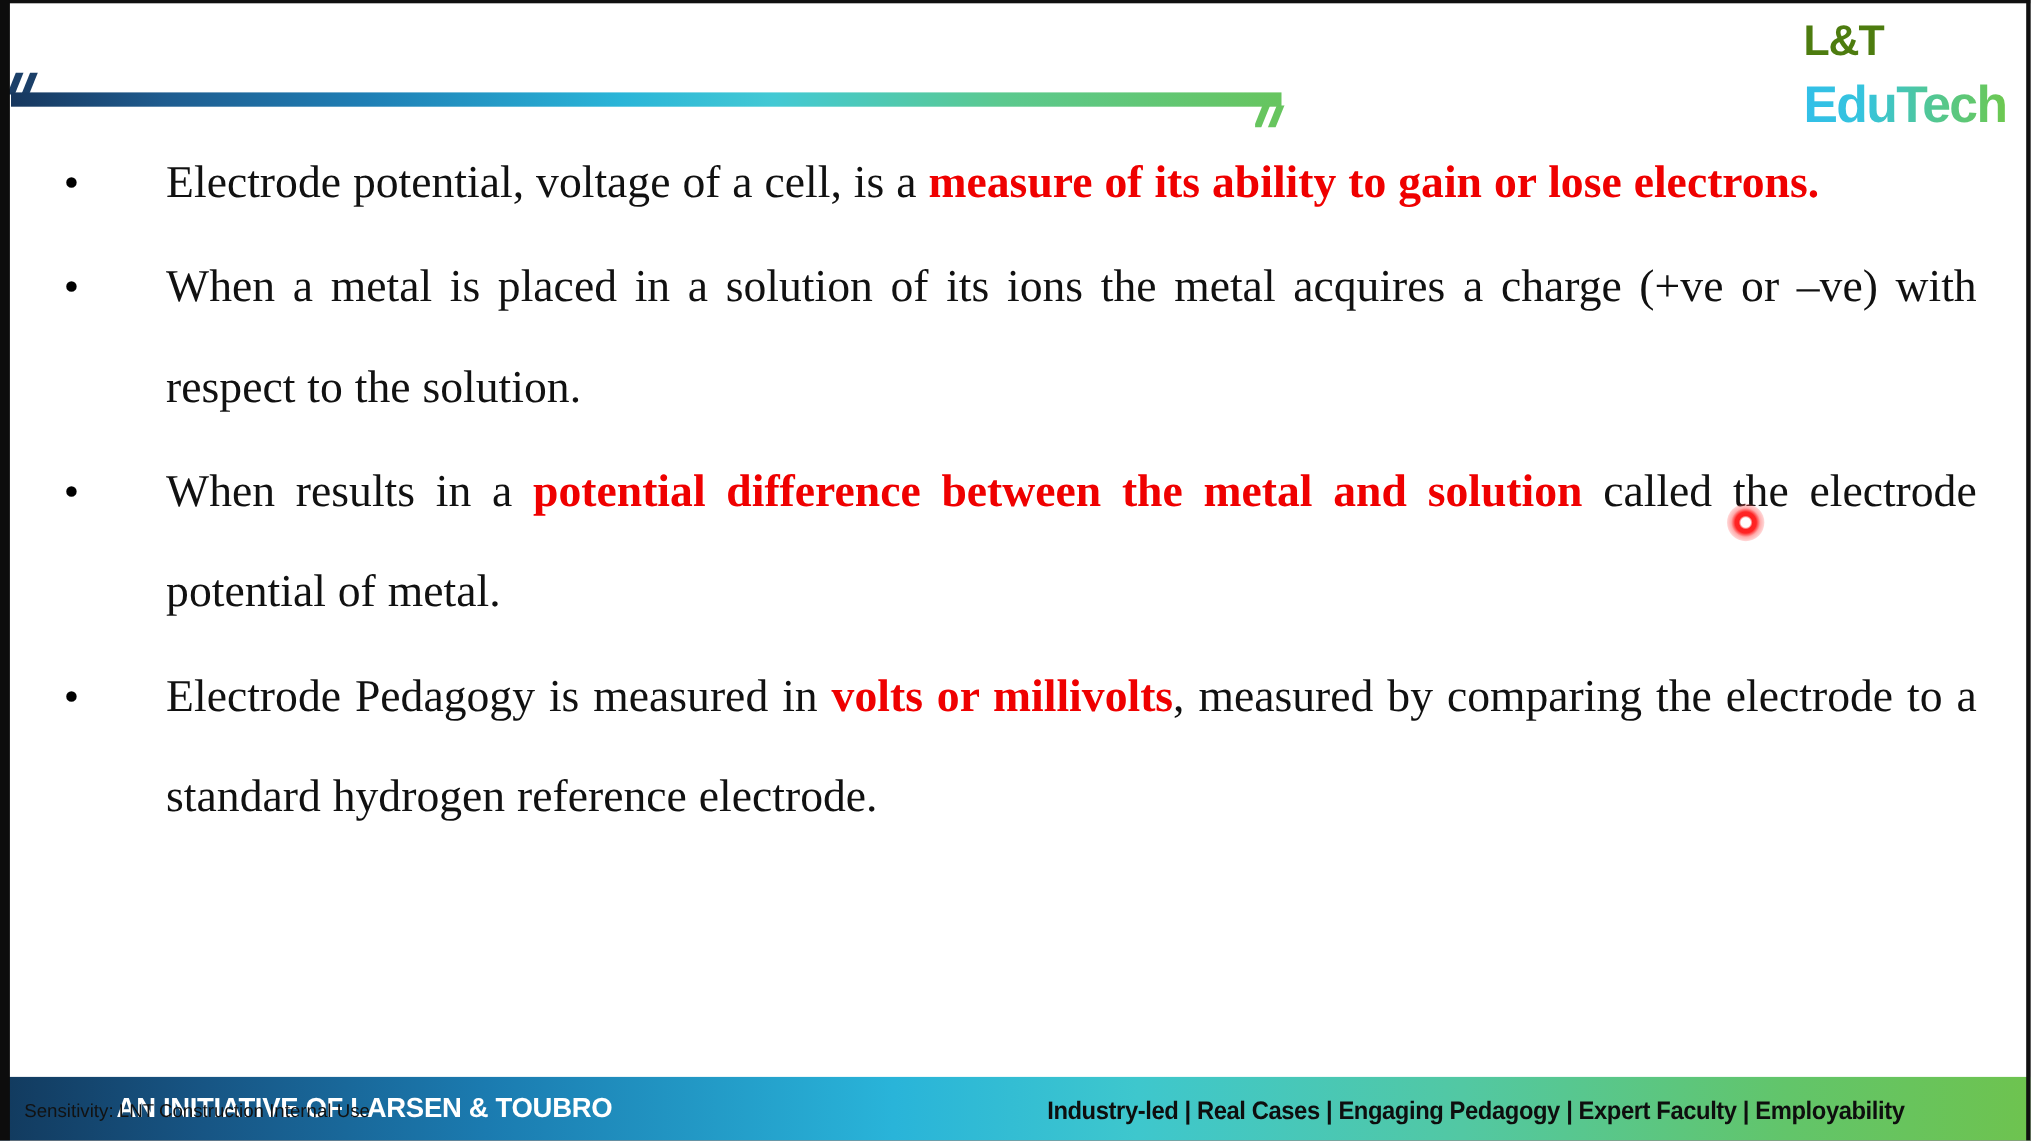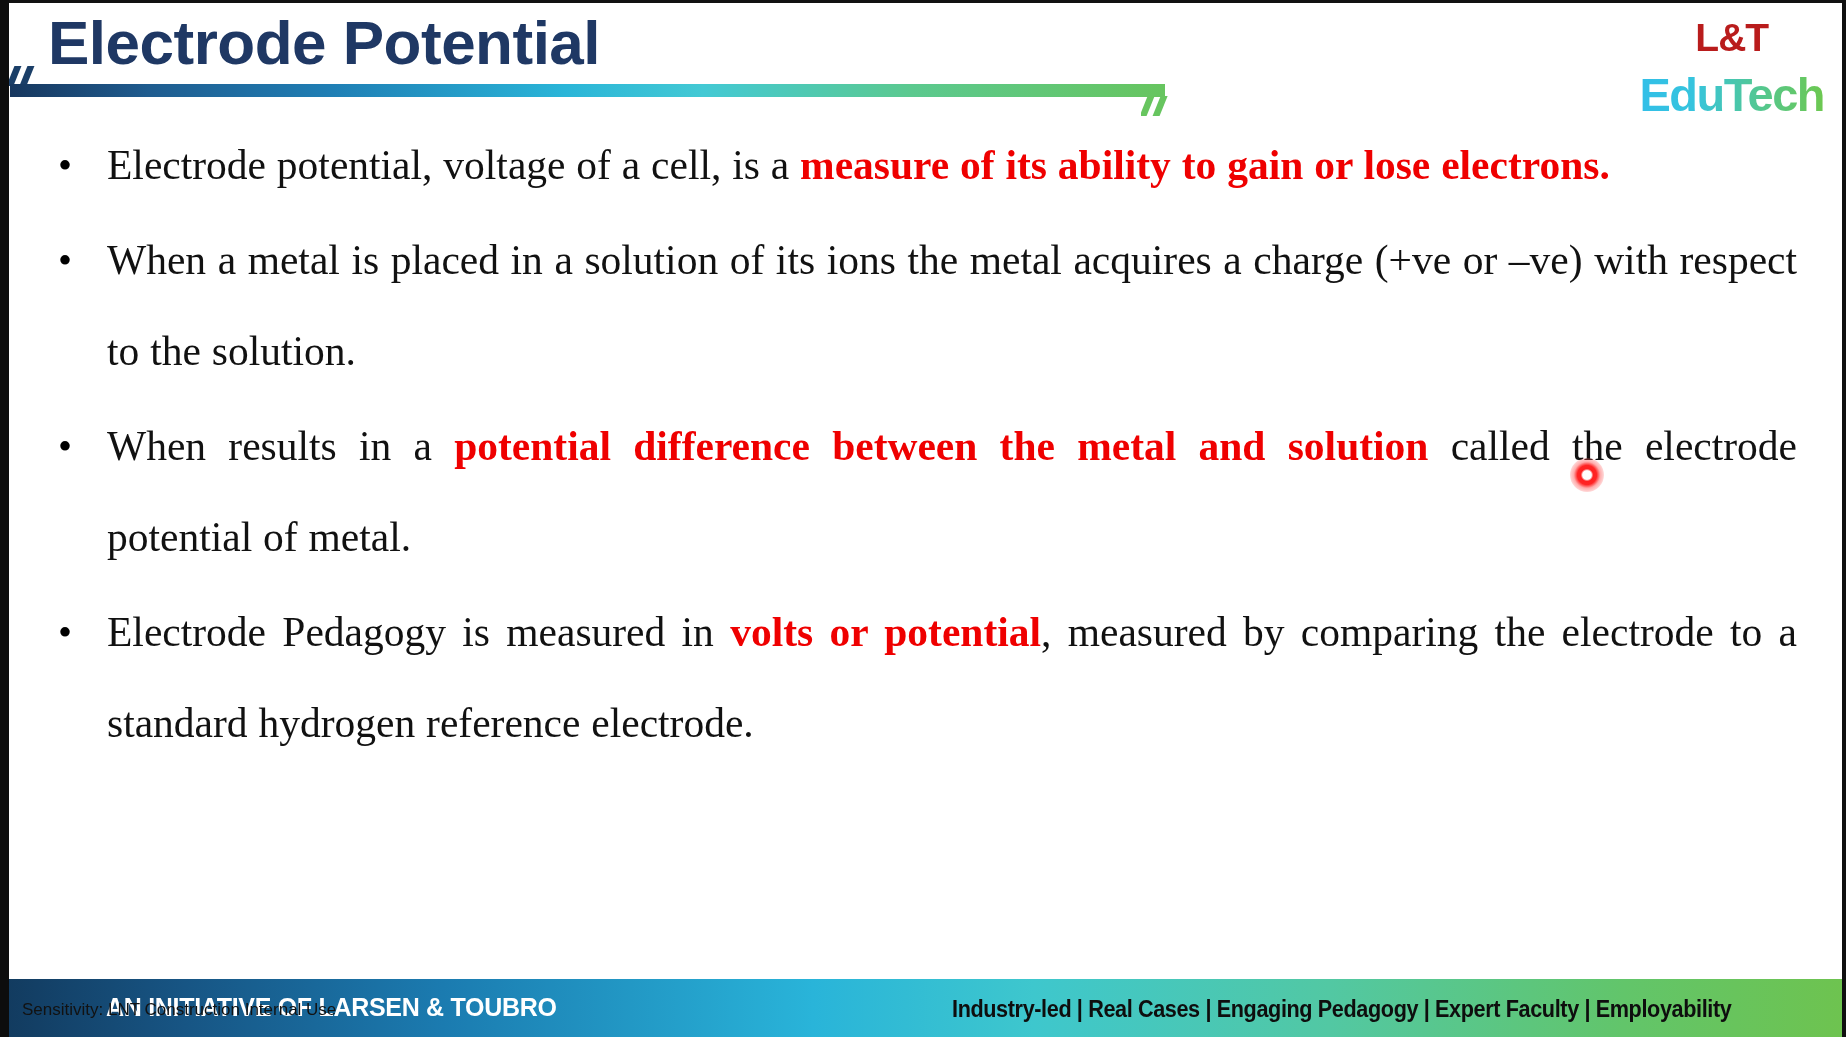--- a/index.html
+++ b/index.html
@@ -124,22 +124,21 @@
     right: 22px;
     top: 18px;
     text-align: left;
     font-family: "Liberation Sans", "DejaVu Sans", sans-serif;
     line-height: 1;
   }
   #logo-lt {
     font-size: 39px;
     font-weight: bold;
     letter-spacing: -1px;
-    color: #b91c1c;
-    text-align: center;
+    color: #4d7c0f;
   }
   #logo-edutech {
     margin-top: 14px;
     font-size: 47px;
     font-weight: bold;
     letter-spacing: -1.5px;
     background: linear-gradient(90deg, #32bfe8 0%, #36c4dd 30%, #4ec79f 58%, #6dc84f 100%);
     -webkit-background-clip: text;
     background-clip: text;
     color: transparent;
@@ -166,20 +165,21 @@
     line-height: 91px;
     color: #000000;
   }
   .bullet-text {
     font-size: 41.5px;
     line-height: 91px;
     color: #111111;
     text-align: justify;
     text-justify: inter-word;
     word-spacing: 0.5px;
+    margin-left: 44px;
   }
   .em-red {
     color: #ef0000;
     font-weight: bold;
   }
 
   
   #laser-dot {
     position: absolute;
     left: 1570px;
@@ -249,21 +249,20 @@
     transform: scaleX(0.94);
     transform-origin: left center;
   }
 </style>
 </head>
 <body>
 
 <div id="slide">
 
   <div id="title-area">
-    <div id="page-title">Electrode Potential</div>
     <div id="title-rule-tick-left"></div>
     <div id="title-rule"></div>
     <div id="title-rule-tick-right"></div>
   </div>
 
   <div id="logo">
     <div id="logo-lt">L&amp;T</div>
     <div id="logo-edutech">EduTech</div>
   </div>
 
@@ -286,21 +285,21 @@
     <div class="bullet-row">
       <span class="bullet-marker">•</span>
       <div class="bullet-text">
         <span>When results in a </span><span class="em-red">potential difference between the metal and solution</span><span> called the electrode potential of metal.</span>
       </div>
     </div>
 
     <div class="bullet-row">
       <span class="bullet-marker">•</span>
       <div class="bullet-text">
-        <span>Electrode Pedagogy is measured in </span><span class="em-red">volts or potential</span><span>, measured by comparing the electrode to a standard hydrogen reference electrode.</span>
+        <span>Electrode Pedagogy is measured in </span><span class="em-red">volts or millivolts</span><span>, measured by comparing the electrode to a standard hydrogen reference electrode.</span>
       </div>
     </div>
 
   </div>
 
   <div id="laser-dot"></div>
 
   <div id="footer">
     <div id="footer-initiative">AN INITIATIVE OF LARSEN &amp; TOUBRO</div>
     <div id="footer-sensitivity">Sensitivity: LNT Construction Internal Use</div>

